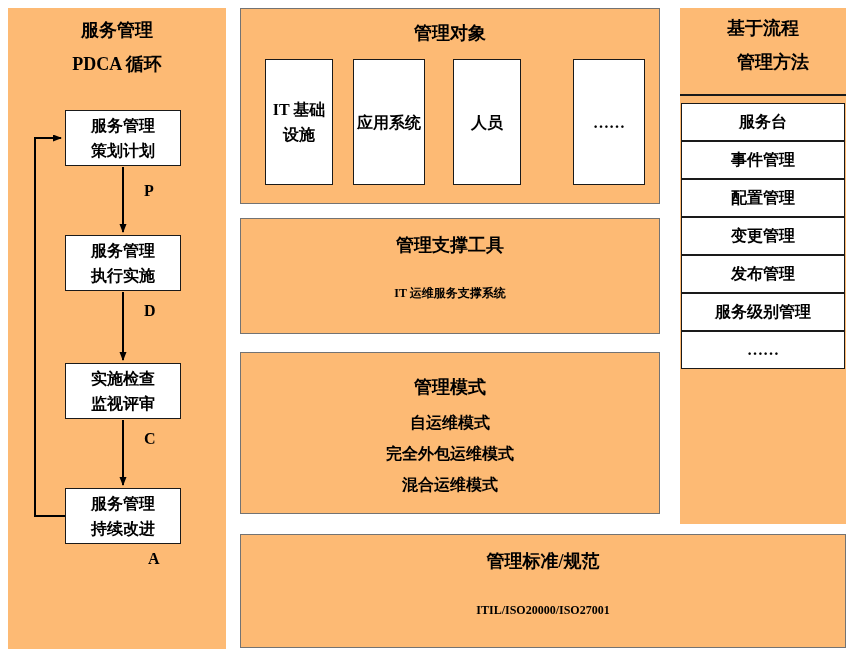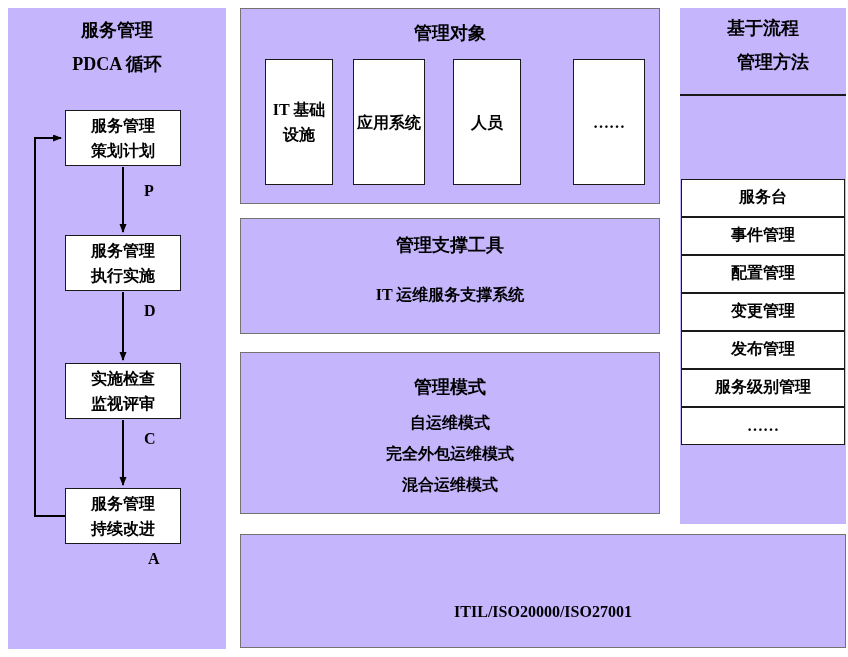--- a/index.html
+++ b/index.html
@@ -9,21 +9,21 @@
     color:#000;
   }
   .canvas {
     position:relative;
     width:848px; height:657px;
     background:#ffffff;
     overflow:hidden;
   }
   .panel {
     position:absolute;
-    background:#c4b5fd;
+    background:#fdba74;
   }
   .bordered { border:1px solid #737373; }
   .title {
     position:absolute; left:0; right:0;
     font-weight:bold; font-size:18px;
     text-align:center; color:#000;
     white-space:nowrap;
   }
   .whitebox {
     position:absolute;
@@ -36,35 +36,35 @@
     color:#000;
     padding:2px;
   }
   .arrow-layer { position:absolute; left:0; top:0; pointer-events:none; }
   .letter {
     position:absolute;
     font-weight:bold; font-size:16px; color:#000;
   }
   .content-line {
     position:absolute; left:0; right:0;
-    text-align:center; font-weight:bold; font-size:16px; color:#000;
+    text-align:center; font-weight:bold; font-size:12px; color:#000;
     white-space:nowrap;
   }
   .model-items {
     position:absolute; left:0; right:0; top:54px;
     text-align:center; font-weight:bold; font-size:16px;
   }
   .model-items div { line-height:31px; }
   .proc-rule {
     position:absolute; left:0; right:0; top:86px;
     border-top:2px solid #1a1a1a;
   }
   .proc-rows {
     position:absolute; left:1px; right:1px; top:95px; height:417px;
-    display:flex; flex-direction:column; justify-content:center;
+    display:flex; flex-direction:column; justify-content:flex-start;
   }
   .proc-row {
     height:38px;
     background:#ffffff;
     border:1px solid #1a1a1a;
     display:flex; align-items:center; justify-content:center;
     font-weight:bold; font-size:16px; color:#000;
     white-space:nowrap;
   }
 </style>
@@ -131,20 +131,21 @@
   <div class="panel bordered" style="left:240px; top:352px; width:420px; height:162px;">
     <div class="title" style="top:22px;">管理模式</div>
     <div class="model-items">
       <div>自运维模式</div>
       <div>完全外包运维模式</div>
       <div>混合运维模式</div>
     </div>
   </div>
 
   <div class="panel bordered" style="left:240px; top:534px; width:606px; height:114px;">
+    <div class="title" style="top:14px;">管理标准/规范</div>
     <div class="content-line" style="top:68px;">ITIL/ISO20000/ISO27001</div>
   </div>
 
   <div class="panel" style="left:680px; top:8px; width:166px; height:516px;">
     <div class="title" style="top:8px;">基于流程</div>
     <div class="title" style="top:42px;padding-left:20px;">管理方法</div>
     <div class="proc-rule"></div>
     <div class="proc-rows">
       <div class="proc-row">服务台</div>
       <div class="proc-row">事件管理</div>

